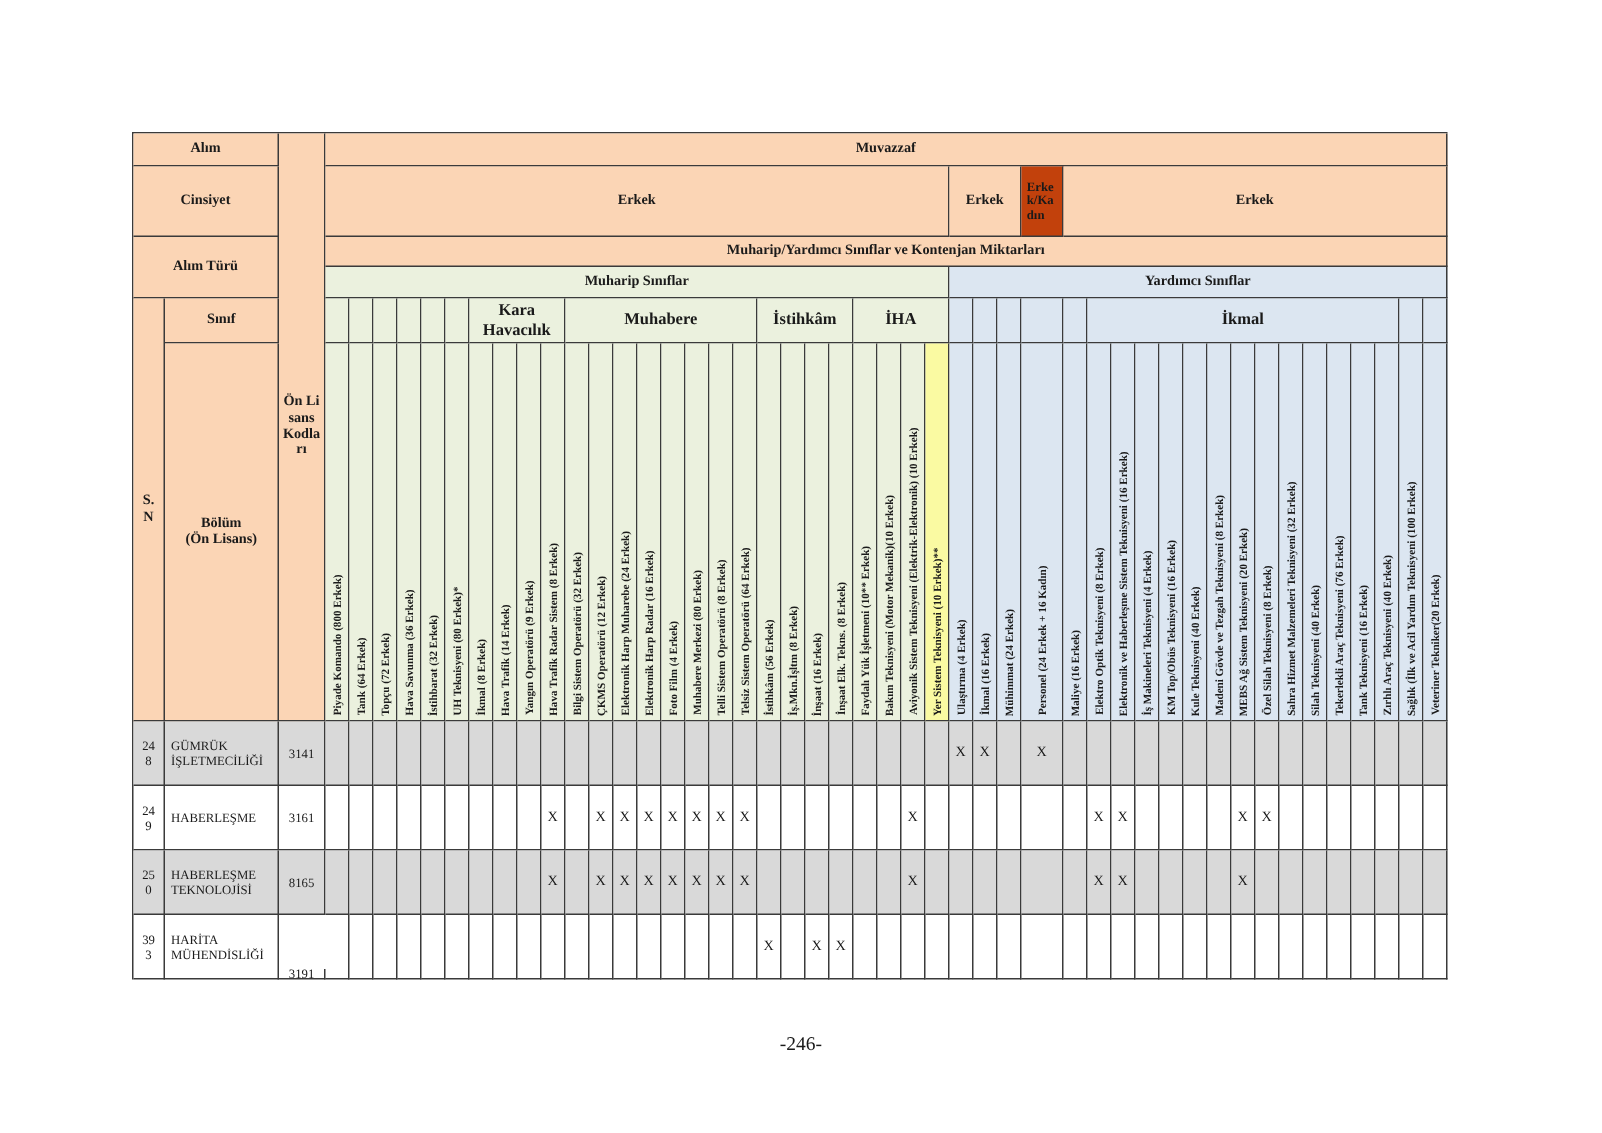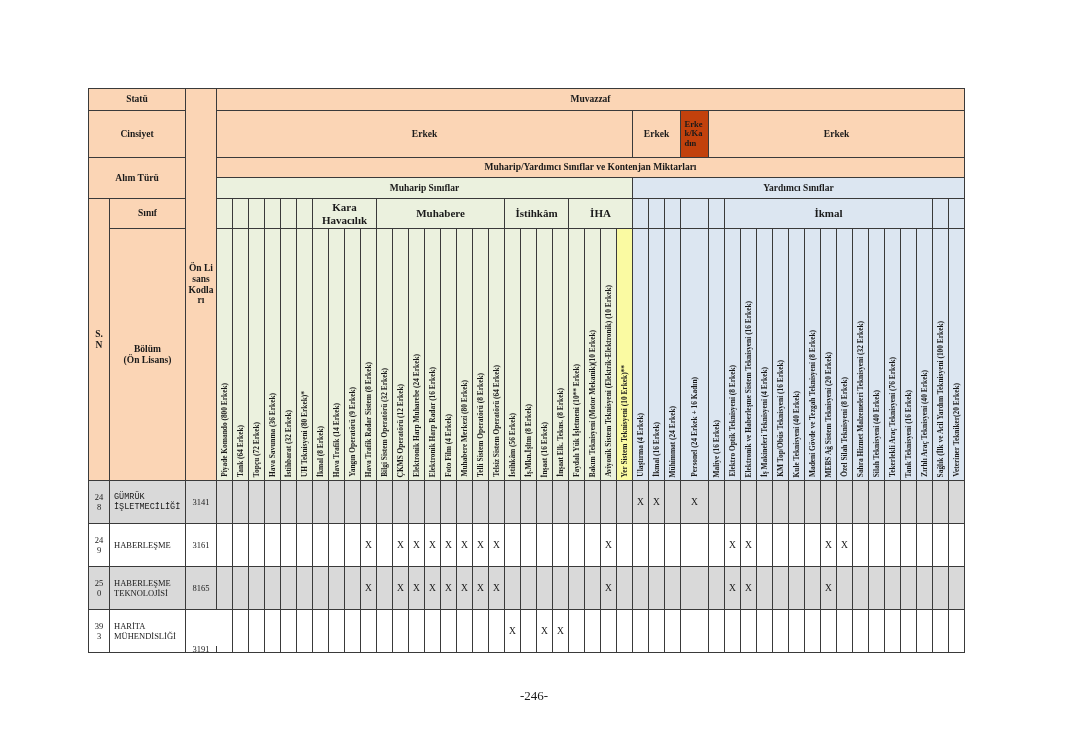--- a/index.html
+++ b/index.html
@@ -31,21 +31,21 @@
   .xcell{font-size:9.5px}
   .pageno{position:absolute;left:0;right:0;top:688px;text-align:center;font-size:13px;color:#1a1a1a}
 </style>
 </head>
 <body>
 
 <div class="page">
 
   <div class="tbl" id="grid" style="grid-template-columns: 21px 76px 31px 16px 16px 16px 16px 16px 16px 16px 16px 16px 16px 16px 16px 16px 16px 16px 16px 16px 16px 16px 16px 16px 16px 16px 16px 16px 16px 16px 16px 16px 28px 16px 16px 16px 16px 16px 16px 16px 16px 16px 16px 16px 16px 16px 16px 16px 16px;">
 
-    <div class="cell peach c bold hdr" style="grid-area:1/1/2/3">Statü</div>
+    <div class="cell peach c bold hdr" style="grid-area:1/1/2/3">Alım</div>
     <div class="cell peach c bold hdr" style="grid-area:2/1/3/3">Cinsiyet</div>
     <div class="cell peach c bold hdr" style="grid-area:3/1/5/3">Alım Türü</div>
     <div class="cell peach c bold hdr" style="grid-area:5/2/6/3">Sınıf</div>
     <div class="cell peach c bold hdr pre" style="grid-area:5/1/7/2">S.
 N</div>
     <div class="cell peach c bold hdr pre" style="grid-area:6/2/7/3">Bölüm
 (Ön Lisans)</div>
     <div class="cell peach c bold hdr" style="grid-area:1/3/7/4">
       <span class="kodwrap">Ön Lisans Kodları</span>
     </div>
@@ -213,21 +213,21 @@
       </div>
       <div class="cell vcell yardimci" style="grid-area: 6 / 48 / 7 / 49;">
         <span class="vtext">Sağlık (İlk ve Acil Yardım Teknisyeni (100 Erkek)</span>
       </div>
       <div class="cell vcell yardimci" style="grid-area: 6 / 49 / 7 / 50;">
         <span class="vtext">Veteriner Tekniker(20 Erkek)</span>
       </div>
       <div class="cell c dtext shade" style="grid-area: 7 / 1 / 8 / 2;">
         <span class="snwrap">248</span>
       </div>
-      <div class="cell bolum-cell dtext shade" style="grid-area: 7 / 2 / 8 / 3; font-family: Liberation Mono, monospace;">GÜMRÜK İŞLETMECİLİĞİ</div>
+      <div class="cell bolum-cell dtext shade" style="grid-area: 7 / 2 / 8 / 3;">GÜMRÜK İŞLETMECİLİĞİ</div>
       <div class="cell c dtext shade" style="grid-area: 7 / 3 / 8 / 4;">3141</div>
       <div class="cell c xcell shade" style="grid-area: 7 / 4 / 8 / 5;"></div>
       <div class="cell c xcell shade" style="grid-area: 7 / 5 / 8 / 6;"></div>
       <div class="cell c xcell shade" style="grid-area: 7 / 6 / 8 / 7;"></div>
       <div class="cell c xcell shade" style="grid-area: 7 / 7 / 8 / 8;"></div>
       <div class="cell c xcell shade" style="grid-area: 7 / 8 / 8 / 9;"></div>
       <div class="cell c xcell shade" style="grid-area: 7 / 9 / 8 / 10;"></div>
       <div class="cell c xcell shade" style="grid-area: 7 / 10 / 8 / 11;"></div>
       <div class="cell c xcell shade" style="grid-area: 7 / 11 / 8 / 12;"></div>
       <div class="cell c xcell shade" style="grid-area: 7 / 12 / 8 / 13;"></div>

